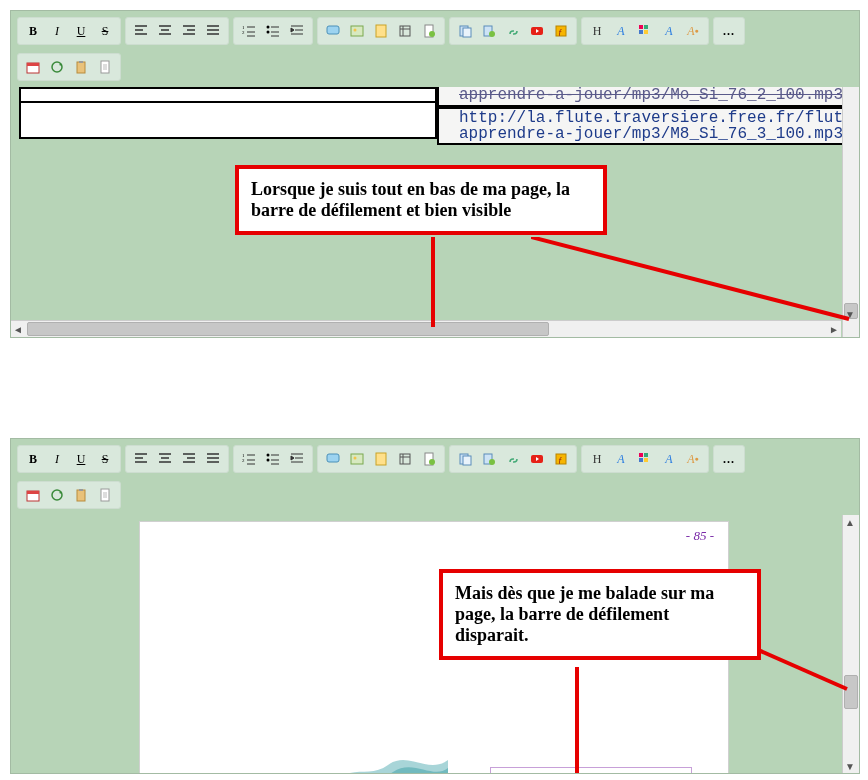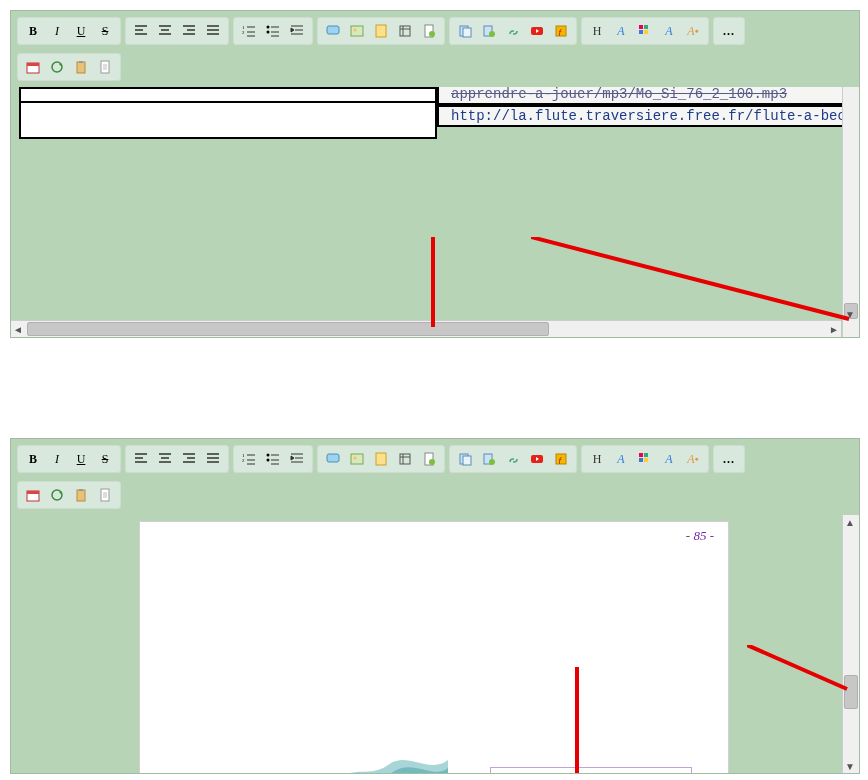--- a/index.html
+++ b/index.html
@@ -3,21 +3,21 @@
 <meta charset="utf-8">
 <style>
   body{margin:0;padding:10px;background:#fff;font-family:Verdana,Arial,sans-serif;font-size:13px}
   .editor{border:1px solid #a3bba3;background:#b7d4b7;margin-bottom:100px}
   .toolbar{display:flex;flex-wrap:wrap;gap:4px;padding:6px;align-items:center}
   .group{display:flex;gap:2px;padding:2px 4px;border:1px solid #cdddd0;border-radius:3px;background:#d9e8dc}
   .btn{width:20px;height:20px;display:flex;align-items:center;justify-content:center;border:1px solid transparent;border-radius:2px;cursor:pointer;font-size:12px;font-family:serif}
   .canvas{position:relative;background:#b7d4b7;overflow:hidden}
   
   .page-partial{position:absolute;background:#f5f5f4;border-left:2px solid #000;border-right:2px solid #000}
-  .url-row{font-family:"Courier New",monospace;font-size:14px;color:#1e3b8a;border-top:2px solid #000;border-bottom:2px solid #000;padding:1px 12px;white-space:nowrap}
+  .url-row{font-family:"Courier New",monospace;font-size:16px;color:#1e3b8a;border-top:2px solid #000;border-bottom:2px solid #000;padding:1px 20px;white-space:nowrap}
   .small-cell{position:absolute;background:#fff;border:2px solid #000}
   
   .hscroll{position:absolute;left:0;right:18px;bottom:0;height:16px;background:#f0f0f0;border-top:1px solid #ccc;display:flex;align-items:center}
   .hscroll .thumb{position:absolute;height:12px;background:#c7c7c7;border:1px solid #b0b0b0;border-radius:2px;top:1px}
   .hscroll .arrow,.vscroll .arrow{width:14px;height:14px;display:flex;align-items:center;justify-content:center;color:#555;font-size:10px}
   .hscroll .arrow.left{position:absolute;left:0}
   .hscroll .arrow.right{position:absolute;right:0}
   .vscroll{position:absolute;right:0;top:0;bottom:0;width:16px;background:#f0f0f0;border-left:1px solid #ccc}
   .vscroll .thumb{position:absolute;width:12px;left:1px;background:#c7c7c7;border:1px solid #b0b0b0;border-radius:2px}
   .vscroll .arrow.up{position:absolute;top:0}
@@ -195,24 +195,26 @@
 
   <div class="canvas" style="height:250px">
 
     <div class="small-cell" style="left:8px;top:0;width:414px;height:14px;border-bottom:none"></div>
     <div class="small-cell" style="left:8px;top:14px;width:414px;height:34px"></div>
 
     <div class="page-partial" style="left:426px;top:-2px;width:424px">
       <div class="url-row" style="border-top:none;text-decoration:line-through;color:#5a5a8a">apprendre-a-jouer/mp3/Mo_Si_76_2_100.mp3</div>
       <div class="url-row" style="border-bottom:none;line-height:16px">
         <span>http://la.flute.traversiere.free.fr/flute-a-bec/methode-pour-</span><br>
+        <span>apprendre-a-jouer/mp3/M8_Si_76_3_100.mp3</span>
       </div>
       <div style="border-top:2px solid #000;height:0"></div>
     </div>
 
+    <div class="callout" style="left:224px;top:78px;width:340px">Lorsque je suis tout en bas de ma page, la barre de défilement et bien visible</div>
 
     <div class="red-line" style="left:420px;top:150px;width:4px;height:90px"></div>
 
     <svg style="position:absolute;left:520px;top:150px;width:330px;height:98px;z-index:4">
         <line x1="0" y1="0" x2="318" y2="82" stroke="#e60000" stroke-width="4"></line>
       </svg>
 
     <div class="hscroll">
       <div class="arrow left">◄</div>
       <div class="thumb" style="left:16px;width:520px"></div>
@@ -387,20 +389,21 @@
   <div class="canvas" style="height:258px">
     <div class="page2" style="left:128px;top:6px;width:588px;height:260px">
       <div class="pagenum">- 85 -</div>
       <div class="innerbox" style="left:350px;bottom:-4px;width:200px;height:18px;border-bottom:none"></div>
       <div class="wave"><svg viewBox="0 0 120 40">
             <path d="M0 40 C20 10 40 30 60 15 C80 0 100 25 120 10 L120 40 Z" fill="#9ed0d4" opacity="0.9"></path>
             <path d="M0 40 C25 18 45 35 65 22 C85 8 105 30 120 18 L120 40 Z" fill="#63b3b8" opacity="0.8"></path>
           </svg></div>
     </div>
 
+    <div class="callout" style="left:428px;top:54px;width:290px">Mais dès que je me balade sur ma page, la barre de défilement disparait.</div>
 
     <div class="red-line" style="left:564px;top:152px;width:4px;height:110px"></div>
 
     <svg style="position:absolute;left:736px;top:130px;width:112px;height:60px;z-index:4">
         <line x1="0" y1="0" x2="100" y2="44" stroke="#e60000" stroke-width="4"></line>
       </svg>
 
     <div class="vscroll">
       <div class="arrow up">▲</div>
       <div class="thumb" style="top:160px;height:32px"></div>

